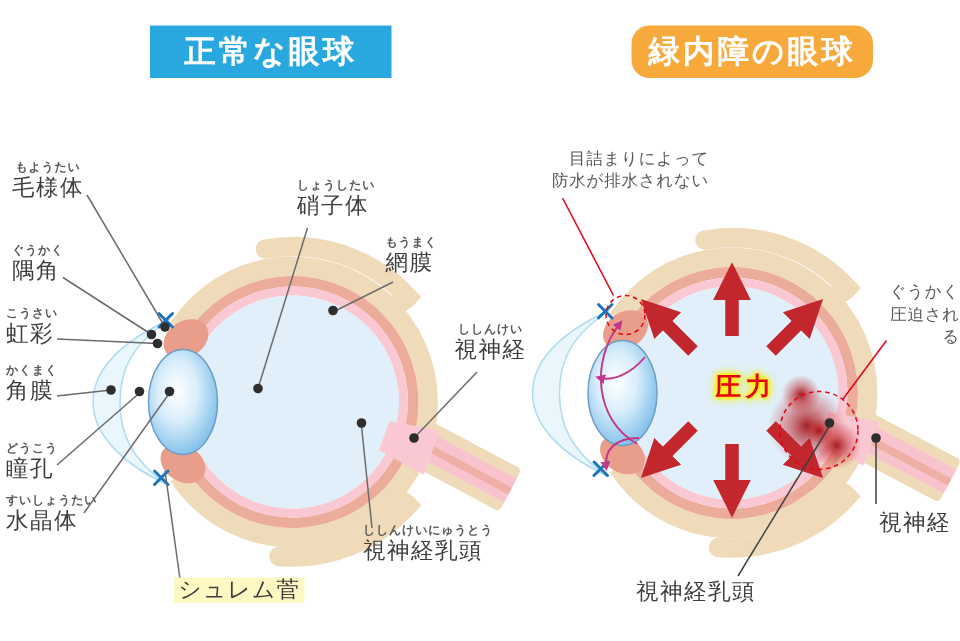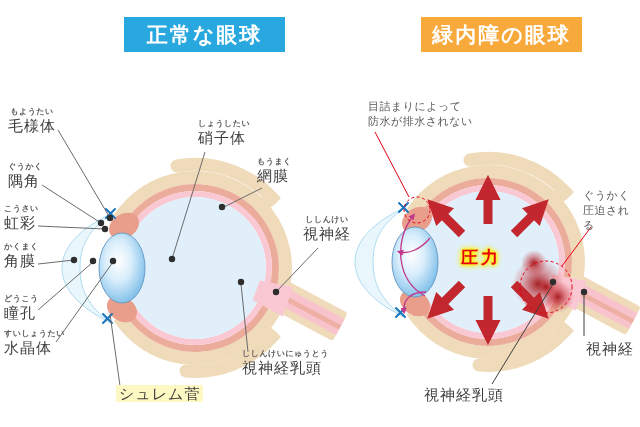--- a/index.html
+++ b/index.html
@@ -2,28 +2,28 @@
 <html><head>
 <meta charset="utf-8">
 <style>
   html,body{margin:0;padding:0;background:#fff;}
   .stage{position:relative;width:640px;height:427px;background:#fff;overflow:hidden;
          font-family:"Liberation Sans","DejaVu Sans",sans-serif;}
   svg.art{position:absolute;left:0;top:0;}
   .header{position:absolute;top:17px;height:35px;line-height:35px;text-align:center;
           color:#fff;font-weight:bold;font-size:21px;letter-spacing:2px;}
   .header.normal{left:100px;width:161px;}
-  .header.glaucoma{left:421px;width:161px;}
+  .header.glaucoma{left:421px;width:161px;border-radius:12px;}
   .label{position:absolute;white-space:nowrap;}
   .label .ruby{display:block;font-size:8px;line-height:1;color:#595757;text-align:center;
                letter-spacing:0.5px;margin-bottom:1px;font-weight:bold;}
   .label .kanji{display:block;font-size:15px;line-height:1.15;color:#3F3C3C;letter-spacing:1px;}
   .label.boxed .kanji{background:#fef9c3;padding:0 3px;}
-  .annotation{position:absolute;font-size:11px;line-height:1.35;color:#595757;letter-spacing:0.5px;}
-  .pressure{position:absolute;left:461px;top:246px;width:56px;text-align:left;
+  .annotation{position:absolute;font-size:11px;line-height:1.35;color:#595757;letter-spacing:0.5px;text-align:right;}
+  .pressure{position:absolute;left:461px;top:246px;width:56px;text-align:right;
             font-size:17px;font-weight:bold;letter-spacing:3px;
             text-shadow:0 0 2px #FFF100,0 0 3px #FFF100,0 0 4px #FFF100,0 0 6px #FFF100,0 0 7px #FFF100;}
 </style>
 </head>
 <body>
 
 <div class="stage">
 
   <svg class="art" width="640" height="427" viewBox="0 0 640 427">
     <defs>
@@ -143,21 +143,21 @@
         <line x1="553" y1="284" x2="492" y2="384"></line>
         <line x1="584" y1="294" x2="584" y2="336"></line>
       </g>
       <g fill="#2E2E2E">
         <circle cx="553" cy="282" r="3.2"></circle>
         <circle cx="584" cy="292" r="3.2"></circle>
       </g>
     </g>
   </svg>
 
-  <div class="header normal" style="background-color: rgb(41, 168, 223); margin-left: 24px;">正常な眼球</div>
+  <div class="header normal" style="background-color: rgb(41, 168, 223);">正常な眼球</div>
   <div class="header glaucoma" style="background-color: rgb(247, 169, 59);">緑内障の眼球</div>
 
   <div class="label" style="left:8px;top:108px">
     <span class="ruby">もようたい</span>
     <span class="kanji">毛様体</span>
   </div>
   <div class="label" style="left:8px;top:163px">
     <span class="ruby">ぐうかく</span>
     <span class="kanji">隅角</span>
   </div>

